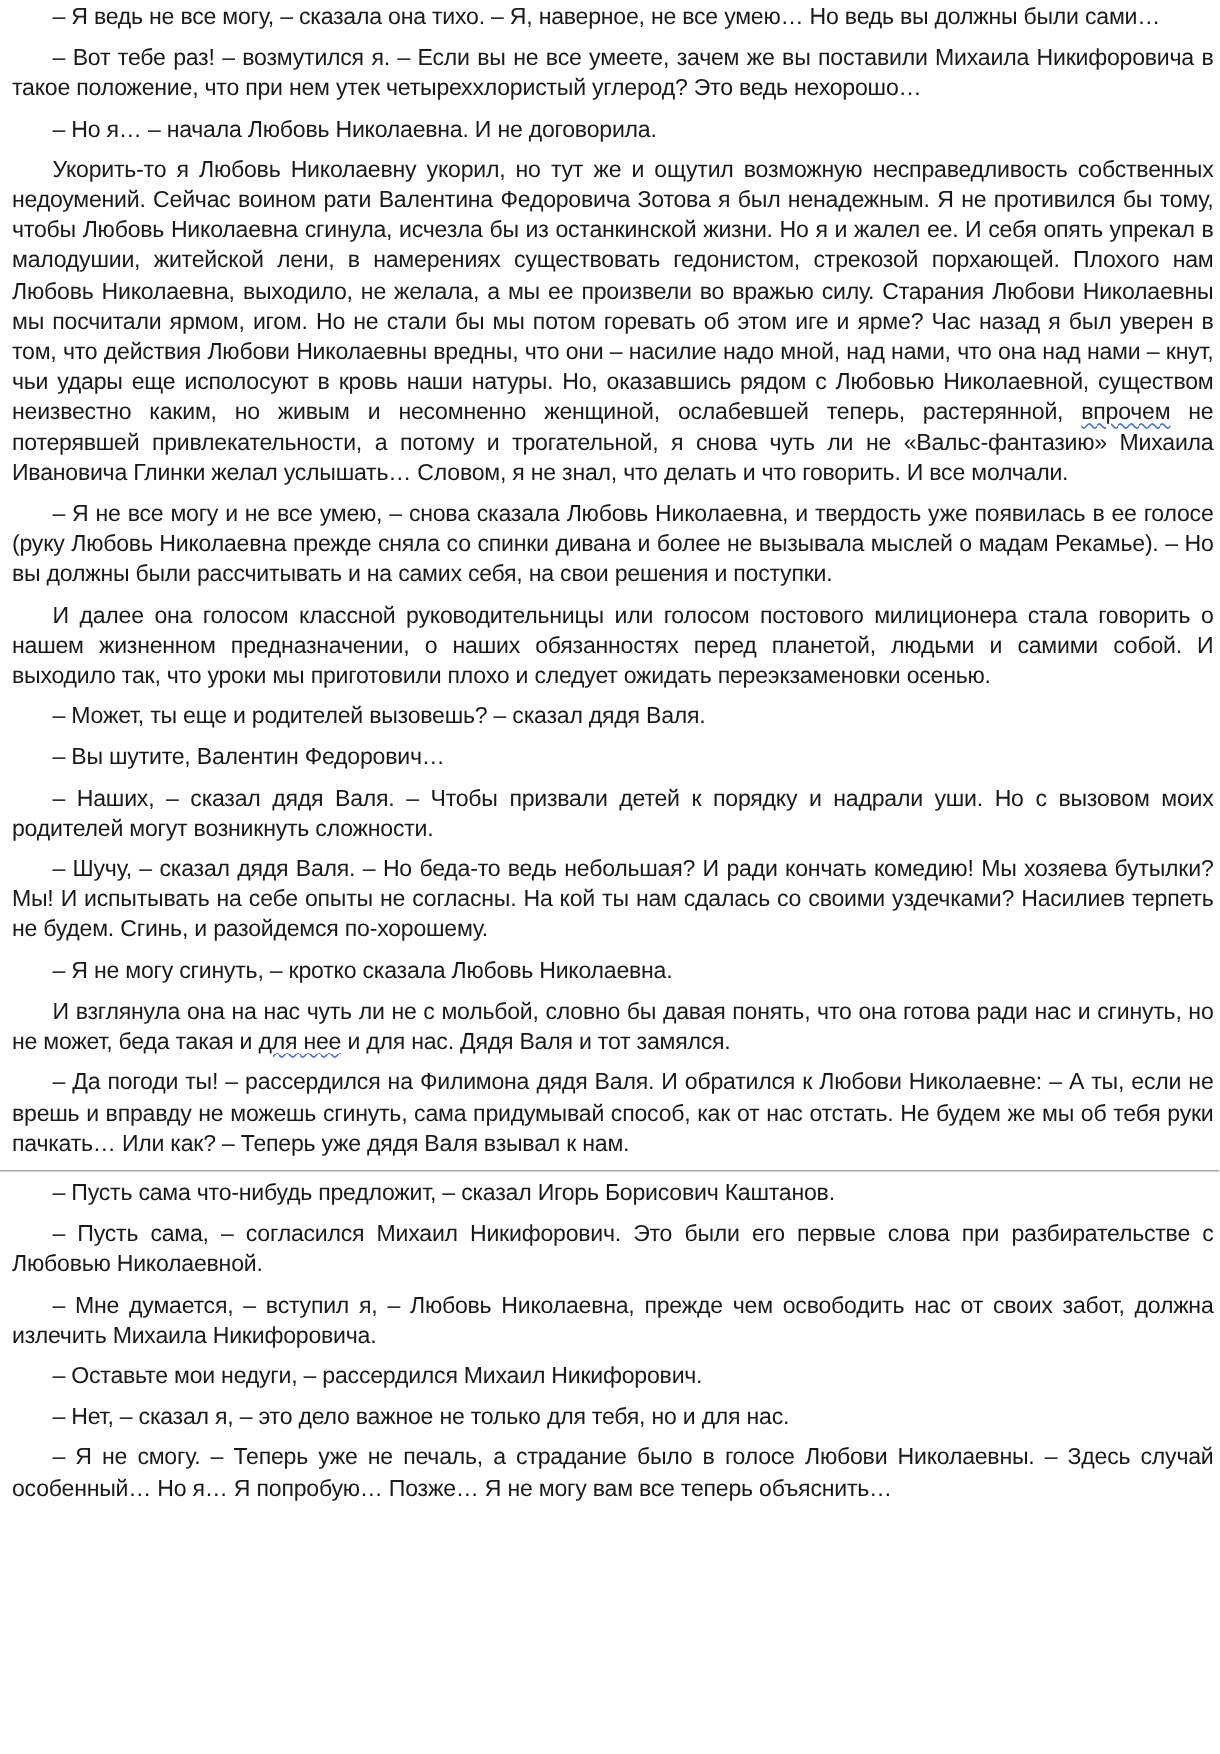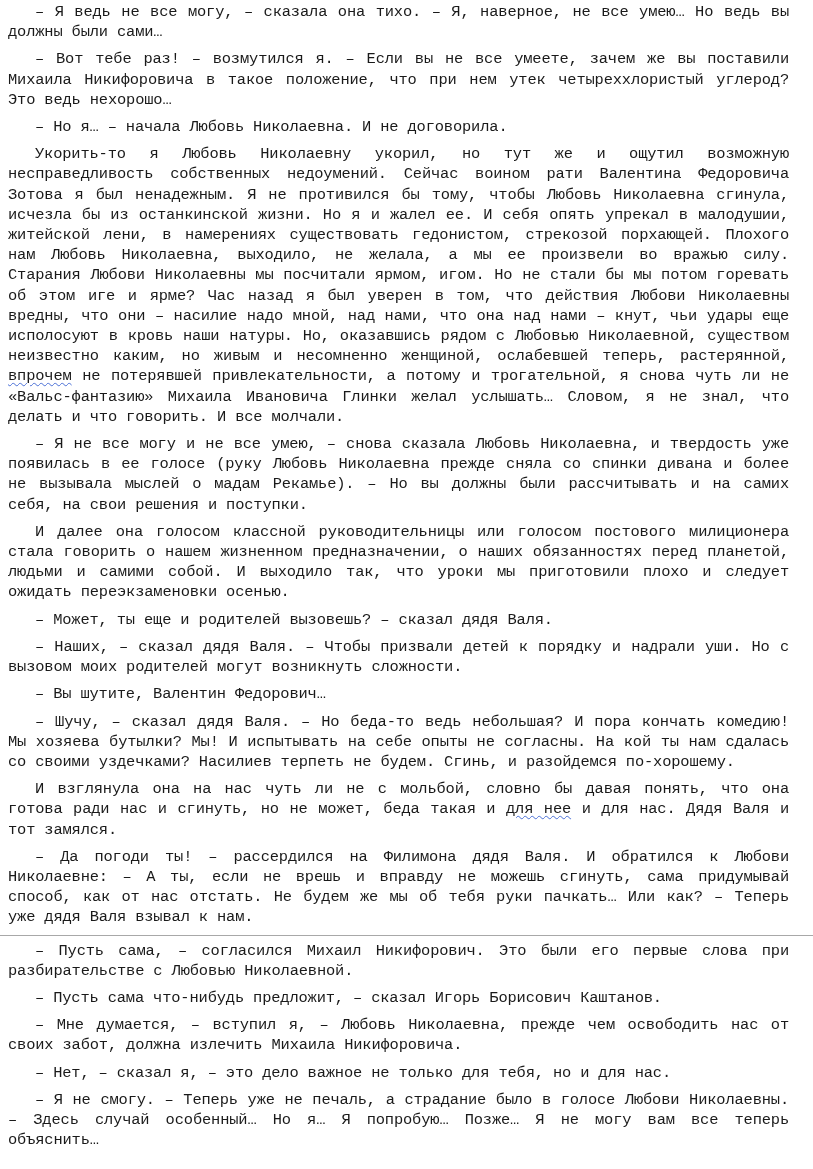--- a/index.html
+++ b/index.html
@@ -9,21 +9,21 @@
     overflow: hidden;
     font-family: "Liberation Sans", "DejaVu Sans", sans-serif;
     color: #1a1a1a;
   }
   .page {
     position: relative;
     width: 813px;
     padding: 0;
     box-sizing: border-box;
   }
-  .section { padding: 0 24px 0 8px; box-sizing: border-box; font-family: Liberation Mono, monospace; }
+  .section { padding: 0 4px 0 8px; box-sizing: border-box; }
   .section.top { padding-top: 2px; }
   p.para {
     margin: 0 0 7px 0;
     font-size: 15.4px;
     line-height: 20.2px;
     text-align: justify;
     text-indent: 27px;
     letter-spacing: -0.15px;
     word-spacing: 0px;
   }
@@ -45,31 +45,33 @@
 <div class="page">
 
   <div class="section top">
     <p class="para">– Я ведь не все могу, – сказала она тихо. – Я, наверное, не все умею… Но ведь вы должны были сами…</p>
     <p class="para">– Вот тебе раз! – возмутился я. – Если вы не все умеете, зачем же вы поставили Михаила Никифоровича в такое положение, что при нем утек четыреххлористый углерод? Это ведь нехорошо…</p>
     <p class="para">– Но я… – начала Любовь Николаевна. И не договорила.</p>
     <p class="para"><span>Укорить-то я Любовь Николаевну укорил, но тут же и ощутил возможную несправедливость собственных недоумений. Сейчас воином рати Валентина Федоровича Зотова я был ненадежным. Я не противился бы тому, чтобы Любовь Николаевна сгинула, исчезла бы из останкинской жизни. Но я и жалел ее. И себя опять упрекал в малодушии, житейской лени, в намерениях существовать гедонистом, стрекозой порхающей. Плохого нам Любовь Николаевна, выходило, не желала, а мы ее произвели во вражью силу. Старания Любови Николаевны мы посчитали ярмом, игом. Но не стали бы мы потом горевать об этом иге и ярме? Час назад я был уверен в том, что действия Любови Николаевны вредны, что они – насилие надо мной, над нами, что она над нами – кнут, чьи удары еще исполосуют в кровь наши натуры. Но, оказавшись рядом с Любовью Николаевной, существом неизвестно каким, но живым и несомненно женщиной, ослабевшей теперь, растерянной, </span><span class="spell">впрочем</span><span> не потерявшей привлекательности, а потому и трогательной, я снова чуть ли не «Вальс-фантазию» Михаила Ивановича Глинки желал услышать… Словом, я не знал, что делать и что говорить. И все молчали.</span></p>
     <p class="para">– Я не все могу и не все умею, – снова сказала Любовь Николаевна, и твердость уже появилась в ее голосе (руку Любовь Николаевна прежде сняла со спинки дивана и более не вызывала мыслей о мадам Рекамье). – Но вы должны были рассчитывать и на самих себя, на свои решения и поступки.</p>
     <p class="para">И далее она голосом классной руководительницы или голосом постового милиционера стала говорить о нашем жизненном предназначении, о наших обязанностях перед планетой, людьми и самими собой. И выходило так, что уроки мы приготовили плохо и следует ожидать переэкзаменовки осенью.</p>
     <p class="para">– Может, ты еще и родителей вызовешь? – сказал дядя Валя.</p>
+    <p class="para">– Вы шутите, Валентин Федорович…</p>
     <p class="para">– Наших, – сказал дядя Валя. – Чтобы призвали детей к порядку и надрали уши. Но с вызовом моих родителей могут возникнуть сложности.</p>
-    <p class="para">– Вы шутите, Валентин Федорович…</p>
-    <p class="para">– Шучу, – сказал дядя Валя. – Но беда-то ведь небольшая? И пора кончать комедию! Мы хозяева бутылки? Мы! И испытывать на себе опыты не согласны. На кой ты нам сдалась со своими уздечками? Насилиев терпеть не будем. Сгинь, и разойдемся по-хорошему.</p>
+    <p class="para">– Шучу, – сказал дядя Валя. – Но беда-то ведь небольшая? И ради кончать комедию! Мы хозяева бутылки? Мы! И испытывать на себе опыты не согласны. На кой ты нам сдалась со своими уздечками? Насилиев терпеть не будем. Сгинь, и разойдемся по-хорошему.</p>
+    <p class="para">– Я не могу сгинуть, – кротко сказала Любовь Николаевна.</p>
     <p class="para"><span>И взглянула она на нас чуть ли не с мольбой, словно бы давая понять, что она готова ради нас и сгинуть, но не может, беда такая и </span><span class="spell">для нее</span><span> и для нас. Дядя Валя и тот замялся.</span></p>
     <p class="para">– Да погоди ты! – рассердился на Филимона дядя Валя. И обратился к Любови Николаевне: – А ты, если не врешь и вправду не можешь сгинуть, сама придумывай способ, как от нас отстать. Не будем же мы об тебя руки пачкать… Или как? – Теперь уже дядя Валя взывал к нам.</p>
   </div>
 
   <div class="divider"></div>
 
   <div class="section">
+    <p class="para">– Пусть сама что-нибудь предложит, – сказал Игорь Борисович Каштанов.</p>
     <p class="para">– Пусть сама, – согласился Михаил Никифорович. Это были его первые слова при разбирательстве с Любовью Николаевной.</p>
-    <p class="para">– Пусть сама что-нибудь предложит, – сказал Игорь Борисович Каштанов.</p>
     <p class="para">– Мне думается, – вступил я, – Любовь Николаевна, прежде чем освободить нас от своих забот, должна излечить Михаила Никифоровича.</p>
+    <p class="para">– Оставьте мои недуги, – рассердился Михаил Никифорович.</p>
     <p class="para">– Нет, – сказал я, – это дело важное не только для тебя, но и для нас.</p>
     <p class="para">– Я не смогу. – Теперь уже не печаль, а страдание было в голосе Любови Николаевны. – Здесь случай особенный… Но я… Я попробую… Позже… Я не могу вам все теперь объяснить…</p>
 
   </div>
 
 </div>
 
 </body></html>

